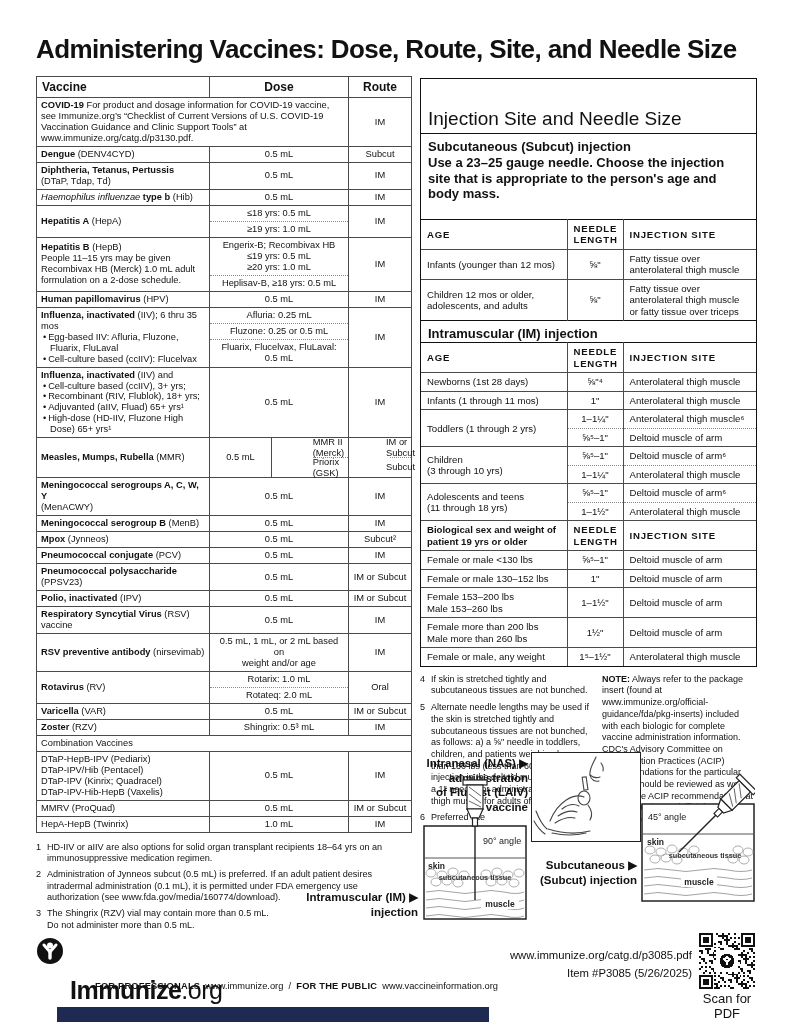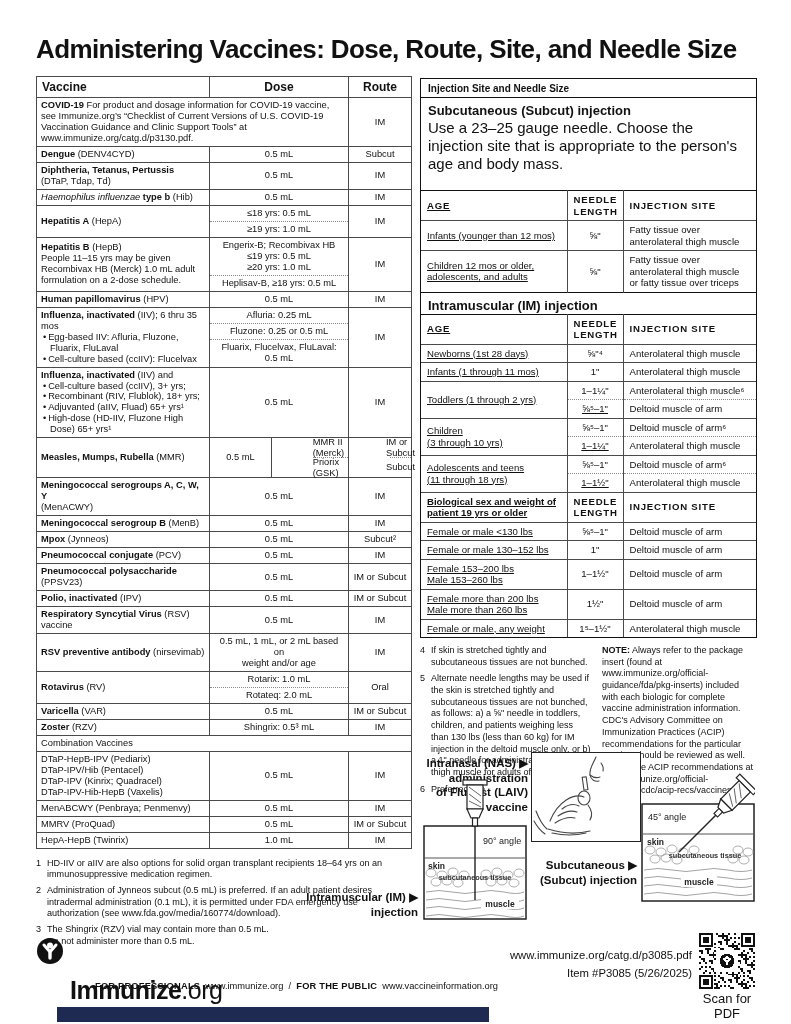--- a/index.html
+++ b/index.html
@@ -24,26 +24,26 @@
   .mmrprods{flex:1;border-left:1px solid #4a4a4a;}
   .mmrp,.mmrr{height:19px;display:flex;align-items:center;justify-content:center;margin-left:41px;}
   .dot{border-top:1px dotted #8a8a8a;}
   .fnl{margin-top:9px;font-size:9.1px;line-height:1.25;width:375px;}
   .fnitem{display:flex;margin-bottom:5px;}
   .fnum{flex:0 0 11px;}
   .fntxt{flex:1;white-space:pre-line;}
   
   .rightcol{position:absolute;left:420px;top:78px;width:337px;}
   .panel{border:1.6px solid #111;}
-  .ptitle{font-size:10px;font-weight:700;padding:4px 7px 3px;border-bottom:1.6px solid #111;}
+  .ptitle{font-size:19px;font-weight:400;padding:4px 7px 3px;border-bottom:1.6px solid #111;margin-top:25px;}
   .shead{font-size:13px;font-weight:700;padding:5px 7px 1px;}
-  .sdesc{font-size:15px;padding:0 7px 17px;line-height:1.2;}
+  .sdesc{font-size:13px;padding:0 7px 17px;line-height:1.2;font-weight:bold;}
   table.rtab{width:100%;border-collapse:collapse;table-layout:fixed;border-top:1.5px solid #111;border-bottom:1.5px solid #111;}
   table.rtab td{border-left:1px solid #4a4a4a;border-right:1px solid #4a4a4a;padding:3px 6px;font-size:9.6px;line-height:1.2;vertical-align:middle;white-space:pre-line;}
-  table.rtab td:first-child{border-left:none;text-decoration:underline;} table.rtab td:last-child{border-right:none;}
+  table.rtab td:first-child{border-left:none;} table.rtab td:last-child{border-right:none;}
   table.rtab tr.gs>td{border-top:1px solid #4a4a4a;}
   table.rtab tr:first-child>td{border-top:none;}
   table.rtab tr.sub>td{border-top:1px dotted #8a8a8a;}
   td.hcell{font-size:7.8px;font-weight:700;letter-spacing:0.8px;}
   td.bage{font-weight:700;}
   td.nd{text-align:center;}
   .rfns{margin-top:7px;display:flex;gap:10px;font-size:9px;line-height:1.3;}
   .fncol{width:172px;} .notecol{flex:1;}
   
   .diagrams{position:absolute;left:295px;top:750px;width:462px;height:195px;}
@@ -248,27 +248,20 @@
           </tr>
           <tr>
             <td class="sectioncell" colspan="3">Combination Vaccines</td>
           </tr>
           <tr>
             <td class="vcell">
               <div class="vline"><span class="sg-n">DTaP-HepB-IPV (Pediarix)</span></div>
               <div class="vline"><span class="sg-n">DTaP-IPV/Hib (Pentacel)</span></div>
               <div class="vline"><span class="sg-n">DTaP-IPV (Kinrix; Quadracel)</span></div>
               <div class="vline"><span class="sg-n">DTaP-IPV-Hib-HepB (Vaxelis)</span></div>
-            </td>
-            <td class="c dcell">0.5 mL</td>
-            <td class="c rcell">IM</td>
-          </tr>
-          <tr>
-            <td class="vcell">
-              <div class="vline"><span class="sg-n">MenABCWY (Penbraya; Penmenvy)</span></div>
             </td>
             <td class="c dcell">0.5 mL</td>
             <td class="c rcell">IM</td>
           </tr>
           <tr>
             <td class="vcell">
               <div class="vline"><span class="sg-n">MMRV (ProQuad)</span></div>
             </td>
             <td class="c dcell">0.5 mL</td>
             <td class="c rcell">IM or Subcut</td>

